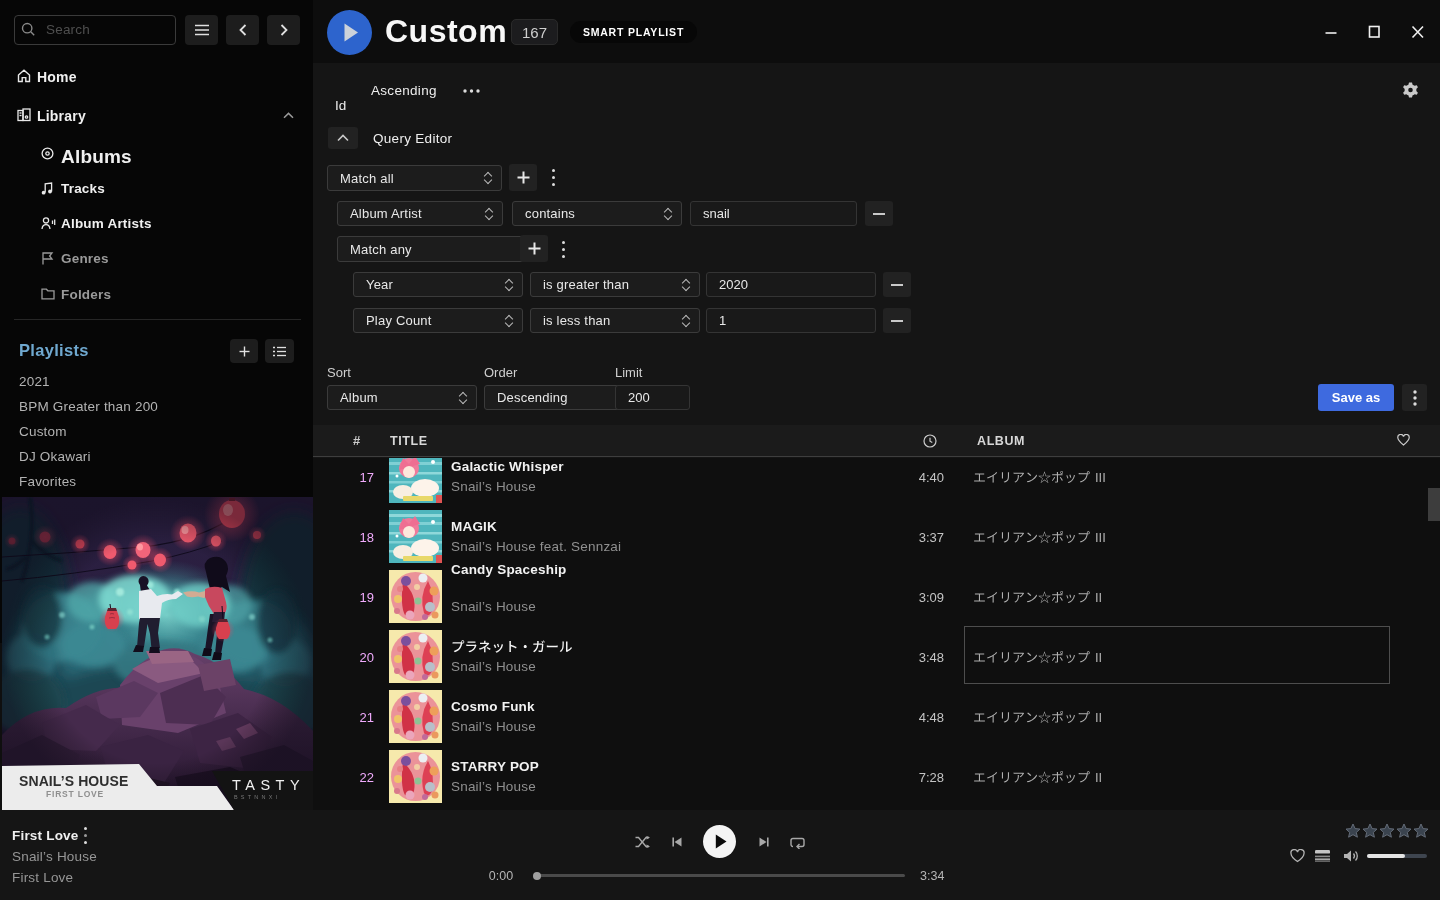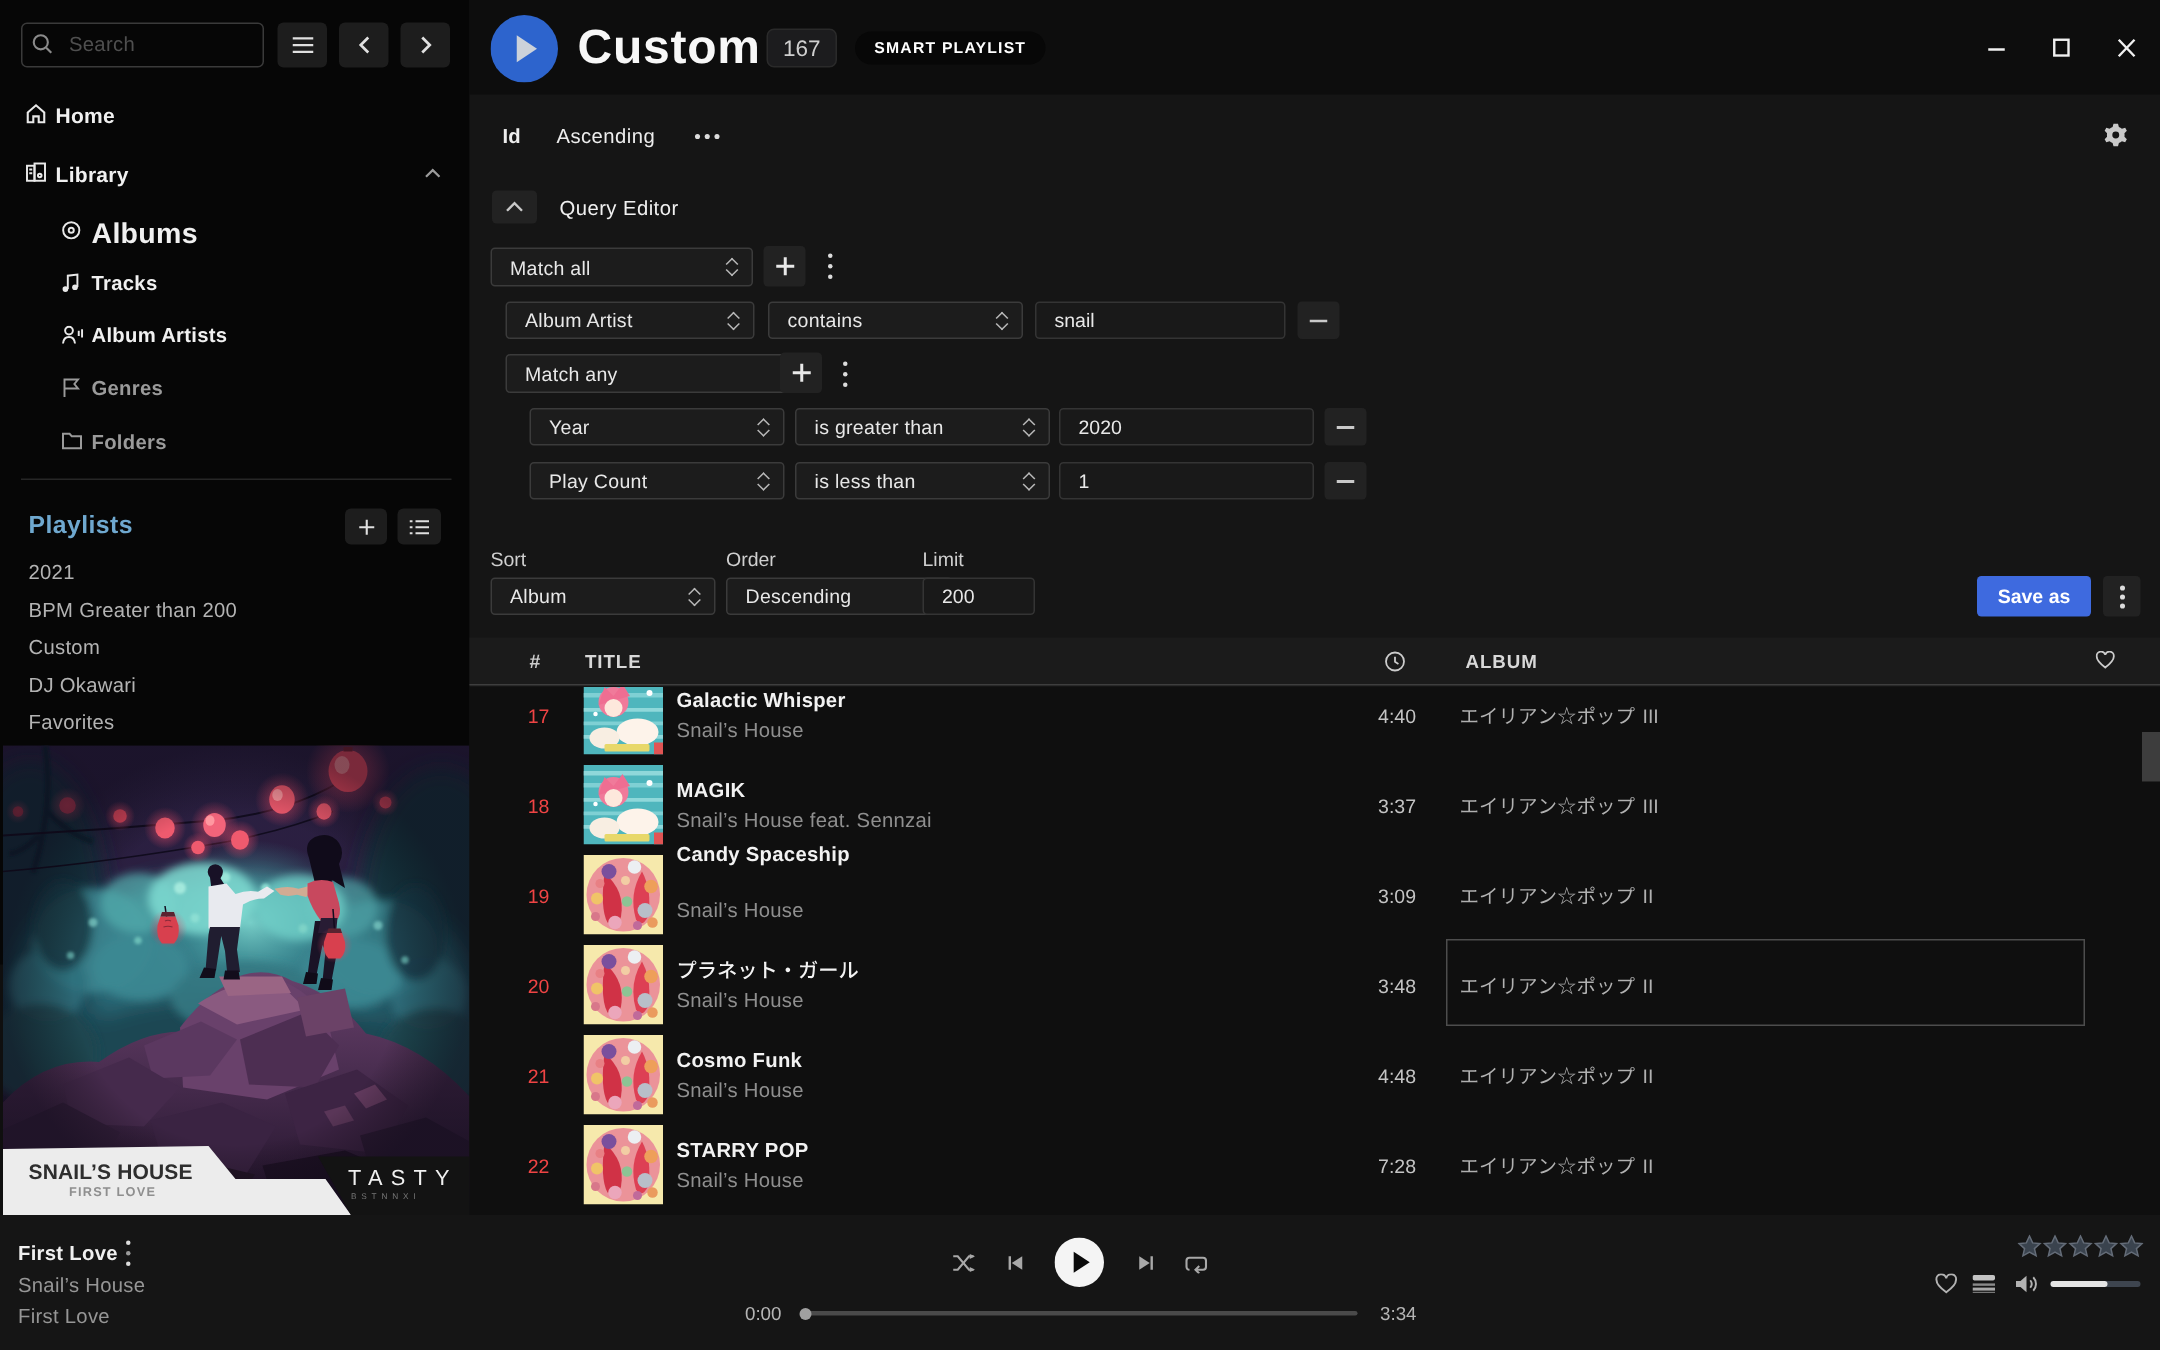--- a/index.html
+++ b/index.html
@@ -13,21 +13,21 @@
 .inp{position:absolute;background:#191919;border:1px solid #343434;border-radius:3px;color:#e8e8e8;font-size:13px;display:flex;align-items:center;padding-left:12px}
 .qbtn{position:absolute;background:#222;border-radius:3px;display:flex;align-items:center;justify-content:center;color:#e8e8e8}
 .ud{position:absolute;right:9px;top:50%;width:8px;height:12px;transform:translateY(-50%)}
 .ud:before,.ud:after{content:"";position:absolute;left:1px;width:5px;height:5px;border:solid #b9b9b9;border-width:1.4px 1.4px 0 0}
 .ud:before{top:1px;transform:rotate(-45deg)}
 .ud:after{bottom:1px;transform:rotate(135deg)}
 .vdots,.vdots:before,.vdots:after{width:3.4px;height:3.4px;background:#dcdcdc;border-radius:50%}
 .vdots{position:absolute}.vdots:before,.vdots:after{content:"";position:absolute;left:0}
 .vdots:before{top:-7px}.vdots:after{top:7px}
 .lab{position:absolute;color:#cfcfcf;font-size:13px}
-.row-num{position:absolute;color:#ef4444;font-size:13px;text-align:center;width:30px}
+.row-num{position:absolute;color:#f0abfc;font-size:13px;text-align:right;width:30px}
 .row-title{position:absolute;color:#f2f2f2;font-size:13.5px;font-weight:bold;letter-spacing:.2px}
 .row-artist{position:absolute;color:#8f8f8f;font-size:13.5px;letter-spacing:.2px}
 .row-dur{position:absolute;color:#c4c4c4;font-size:13px;width:40px;text-align:right}
 .plitem{position:absolute;color:#b3b3b3;font-size:13.5px;letter-spacing:.2px}
 svg{display:block}
 </style></head>
 <body>
 <svg width="0" height="0" style="position:absolute">
     <defs>
 <path id="jpalbum" d="M1.1 13.4V14.6C1.5 14.5 1.9 14.5 2.2 14.5H10.8C11.1 14.5 11.6 14.5 11.9 14.6V13.4C11.6 13.4 11.2 13.5 10.8 13.5H7.0V7.5H10.1C10.5 7.5 10.9 7.5 11.2 7.5V6.4C10.9 6.4 10.5 6.5 10.1 6.5H3.0C2.7 6.5 2.2 6.4 1.9 6.4V7.5C2.2 7.5 2.7 7.5 3.0 7.5H5.9V13.5H2.2C1.9 13.5 1.5 13.4 1.1 13.4Z M14.1 10.4 14.6 11.4C16.4 10.8 18.2 10.1 19.6 9.3V14.1C19.6 14.6 19.6 15.2 19.5 15.5H20.8C20.7 15.2 20.7 14.6 20.7 14.1V8.6C22.0 7.7 23.2 6.7 24.2 5.7L23.3 4.9C22.5 6.0 21.2 7.1 19.8 8.0C18.4 8.9 16.4 9.8 14.1 10.4Z M36.1 5.2H34.9C34.9 5.5 34.9 5.9 34.9 6.3C34.9 6.8 34.9 7.9 34.9 8.4C34.9 10.9 34.8 11.9 33.9 13.0C33.0 13.9 31.9 14.4 30.7 14.7L31.6 15.6C32.5 15.3 33.8 14.7 34.7 13.7C35.6 12.6 36.0 11.6 36.0 8.4C36.0 8.0 36.0 6.9 36.0 6.3C36.0 5.9 36.1 5.5 36.1 5.2ZM30.1 5.3H28.9C28.9 5.6 28.9 6.0 28.9 6.3C28.9 6.6 28.9 10.0 28.9 10.6C28.9 11.0 28.9 11.4 28.9 11.6H30.1C30.0 11.3 30.0 10.9 30.0 10.6C30.0 10.0 30.0 6.6 30.0 6.3C30.0 5.9 30.0 5.6 30.1 5.3Z M51.1 6.3 50.5 5.7C50.3 5.7 49.8 5.8 49.6 5.8C48.8 5.8 42.7 5.8 42.1 5.8C41.6 5.8 41.1 5.7 40.6 5.6V6.8C41.1 6.8 41.6 6.7 42.1 6.7C42.7 6.7 48.6 6.7 49.5 6.7C49.1 7.6 47.9 9.0 46.7 9.7L47.5 10.3C49.0 9.3 50.2 7.6 50.8 6.8C50.8 6.6 51.0 6.4 51.1 6.3ZM45.9 8.0H44.7C44.8 8.3 44.8 8.6 44.8 8.9C44.8 11.1 44.5 13.0 42.5 14.2C42.1 14.5 41.7 14.7 41.3 14.8L42.3 15.6C45.6 13.9 45.9 11.5 45.9 8.0Z M55.0 5.6 54.2 6.3C55.2 7.0 56.8 8.4 57.4 9.1L58.3 8.2C57.5 7.5 55.9 6.2 55.0 5.6ZM53.8 14.3 54.5 15.3C56.7 14.9 58.3 14.1 59.6 13.3C61.6 12.1 63.1 10.3 64.0 8.7L63.4 7.6C62.6 9.2 61.0 11.1 59.0 12.4C57.8 13.1 56.1 13.9 53.8 14.3Z M71.4 4.4 70.0 8.8H65.5L65.5 8.9L69.2 11.5L67.7 15.8L67.8 15.9L71.5 13.2L75.2 15.9L75.3 15.8L73.8 11.5L77.5 8.9L77.5 8.8H73.0L71.6 4.4ZM68.0 9.3H70.4L71.1 6.9L71.5 5.7H71.5L71.9 6.9L72.6 9.3H75.0L76.3 9.2V9.2L75.2 9.9L73.3 11.3L74.0 13.5L74.5 14.8L74.5 14.9L73.3 13.9L71.5 12.6L69.7 13.9L68.5 14.9L68.5 14.8L69.0 13.5L69.7 11.3L67.8 9.9L66.7 9.2V9.2Z M87.8 5.5C87.8 5.0 88.2 4.6 88.6 4.6C89.1 4.6 89.5 5.0 89.5 5.5C89.5 5.9 89.1 6.3 88.6 6.3C88.2 6.3 87.8 5.9 87.8 5.5ZM87.2 5.5C87.2 6.3 87.9 6.9 88.6 6.9C89.4 6.9 90.1 6.3 90.1 5.5C90.1 4.7 89.4 4.0 88.6 4.0C87.9 4.0 87.2 4.7 87.2 5.5ZM82.2 10.3 81.3 9.9C80.8 10.9 79.7 12.5 78.8 13.3L79.7 13.9C80.4 13.1 81.6 11.4 82.2 10.3ZM87.6 9.9 86.7 10.3C87.4 11.2 88.4 12.8 88.9 13.8L89.9 13.3C89.3 12.3 88.3 10.7 87.6 9.9ZM79.2 7.3V8.3C79.5 8.3 79.9 8.3 80.3 8.3H83.9V8.4C83.9 9.0 83.9 13.5 83.9 14.2C83.9 14.5 83.8 14.7 83.4 14.7C83.1 14.7 82.5 14.6 81.9 14.5L82.0 15.5C82.5 15.6 83.3 15.6 83.8 15.6C84.6 15.6 85.0 15.3 85.0 14.6C85.0 13.7 85.0 9.5 85.0 8.4V8.3H88.4C88.7 8.3 89.1 8.3 89.5 8.3V7.3C89.1 7.3 88.7 7.3 88.4 7.3H85.0V6.0C85.0 5.7 85.0 5.2 85.0 5.1H83.8C83.9 5.3 83.9 5.7 83.9 6.0V7.3H80.3C79.9 7.3 79.6 7.3 79.2 7.3Z M97.3 7.6 96.3 7.9C96.6 8.5 97.2 10.2 97.3 10.7L98.3 10.4C98.1 9.8 97.5 8.1 97.3 7.6ZM102.0 8.3 100.9 8.0C100.7 9.6 100.0 11.3 99.1 12.4C98.0 13.8 96.4 14.7 94.8 15.2L95.7 16.1C97.2 15.5 98.7 14.5 99.9 13.0C100.9 11.8 101.4 10.4 101.8 9.0C101.8 8.8 101.9 8.6 102.0 8.3ZM94.3 8.2 93.3 8.6C93.5 9.1 94.3 10.9 94.5 11.5L95.4 11.2C95.2 10.5 94.5 8.8 94.3 8.2Z M114.5 5.7C114.5 5.3 114.9 4.9 115.3 4.9C115.8 4.9 116.2 5.3 116.2 5.7C116.2 6.2 115.8 6.6 115.3 6.6C114.9 6.6 114.5 6.2 114.5 5.7ZM113.9 5.7C113.9 5.9 113.9 6.0 113.9 6.2L113.5 6.2C112.9 6.2 107.7 6.2 107.0 6.2C106.6 6.2 106.1 6.1 105.7 6.1V7.2C106.0 7.2 106.5 7.2 107.0 7.2C107.7 7.2 112.9 7.2 113.6 7.2C113.5 8.4 112.9 10.3 111.9 11.4C110.9 12.8 109.4 13.9 106.9 14.6L107.7 15.5C110.1 14.8 111.7 13.6 112.9 12.1C113.9 10.7 114.5 8.6 114.8 7.3L114.8 7.1C115.0 7.2 115.2 7.2 115.3 7.2C116.1 7.2 116.8 6.6 116.8 5.7C116.8 4.9 116.1 4.3 115.3 4.3C114.5 4.3 113.9 4.9 113.9 5.7Z"></path>
@@ -343,21 +343,21 @@
   <div class="abs" style="left:72px;top:13px;font-size:32px;font-weight:bold;color:#f7f7f7;letter-spacing:.5px">Custom</div>
   <div class="abs" style="left:198px;top:19px;width:47px;height:26px;background:#1c1c1e;border:1px solid #2a2a2a;border-radius:5px;display:flex;align-items:center;justify-content:center;color:#cfcfcf;font-size:15px">167</div>
   <div class="abs" style="left:257px;top:21px;width:127px;height:22px;background:#070707;border-radius:11px;display:flex;align-items:center;justify-content:center;color:#fff;font-size:10.5px;font-weight:bold;letter-spacing:.8px">SMART PLAYLIST</div>
   <svg class="abs" style="left:1012px;top:25px" width="104" height="15" viewBox="0 0 104 15">
         <line x1="0.5" y1="8" x2="11.5" y2="8" stroke="#f0f0f0" stroke-width="1.6"></line>
         <rect x="44.5" y="1.5" width="9.5" height="10.5" fill="none" stroke="#f0f0f0" stroke-width="1.6"></rect>
         <path d="M87.5 1.5 L98 12.5 M98 1.5 L87.5 12.5" stroke="#f0f0f0" stroke-width="1.6"></path>
       </svg>
 </div>
 
-<div class="abs" style="left:22px;top:83px;font-size:13.5px;font-weight:bold;color:#ededed">Id</div>
+<div class="abs" style="left:22px;top:98px;font-size:13.5px;font-weight:normal;color:#ededed">Id</div>
 <div class="abs" style="left:58px;top:83px;font-size:13.5px;font-weight:normal;color:#ededed;letter-spacing:.3px">Ascending</div>
 <svg class="abs" style="left:150px;top:89px" width="17" height="4" viewBox="0 0 17 4">
       <g fill="#dcdcdc">
         <circle cx="2" cy="2" r="1.7"></circle>
         <circle cx="8.5" cy="2" r="1.7"></circle>
         <circle cx="15" cy="2" r="1.7"></circle>
       </g>
     </svg>
 <svg class="abs" style="left:1089px;top:82px" width="17" height="17" viewBox="0 0 17 17">
       <path fill="#c9c9c9" d="M8.5 0.5 L10 0.5 L10.6 2.7 A6 6 0 0 1 12.6 3.8 L14.8 3.2 L15.9 5.2 L14.3 6.9 A6 6 0 0 1 14.3 9.1 L15.9 10.8 L14.8 12.8 L12.6 12.2 A6 6 0 0 1 10.6 13.3 L10 15.5 L7 15.5 L6.4 13.3 A6 6 0 0 1 4.4 12.2 L2.2 12.8 L1.1 10.8 L2.7 9.1 A6 6 0 0 1 2.7 6.9 L1.1 5.2 L2.2 3.2 L4.4 3.8 A6 6 0 0 1 6.4 2.7 L7 0.5 Z M8.5 5.7 A2.3 2.3 0 1 0 8.5 10.3 A2.3 2.3 0 1 0 8.5 5.7 Z"></path>
@@ -553,21 +553,21 @@
     </svg>
 <svg class="abs" style="left:759px;top:27px" width="10" height="10" viewBox="0 0 10 10">
       <path d="M8.8 0.5 V9.5" stroke="#a8a8a8" stroke-width="1.6"></path>
       <path d="M0.5 0.5 V9.5 L7.5 5 Z" fill="#a8a8a8"></path>
     </svg>
 <svg class="abs" style="left:790px;top:26px" width="15" height="13" viewBox="0 0 15 13">
       <path d="M3 10.5 C1.8 10.5 1 9.7 1 8.5 V4.5 C1 3.3 1.8 2.5 3 2.5 H12 C13.2 2.5 14 3.3 14 4.5 V8.5 C14 9.7 13.2 10.5 12 10.5 H8" fill="none" stroke="#a8a8a8" stroke-width="1.4"></path>
       <path d="M9.5 8 L7 10.5 L9.5 13" fill="none" stroke="#a8a8a8" stroke-width="1.4"></path>
     </svg>
 
-<div class="abs" style="left:481px;top:59px;width:40px;text-align:right;font-size:12.5px;color:#b5b5b5">0:00</div>
+<div class="abs" style="left:481px;top:59px;width:40px;text-align:center;font-size:12.5px;color:#b5b5b5">0:00</div>
 <div class="abs" style="left:535px;top:64px;width:370px;height:3px;background:#4a4a4a;border-radius:2px"></div>
 <div class="abs" style="left:533px;top:61.5px;width:8px;height:8px;border-radius:50%;background:#a0a0a0"></div>
 <div class="abs" style="left:920px;top:59px;font-size:12.5px;color:#b5b5b5">3:34</div>
 
 <svg class="abs" style="left:1345px;top:13px" width="84" height="16" viewBox="0 0 84 16">
       <g fill="#3a434e" stroke="#646c78" stroke-width="1">
         <path id="st" d="M8 1 L10.1 5.6 L15 6.1 L11.3 9.4 L12.4 14.2 L8 11.7 L3.6 14.2 L4.7 9.4 L1 6.1 L5.9 5.6 Z"></path>
         <use href="#st" x="17"></use>
         <use href="#st" x="34"></use>
         <use href="#st" x="51"></use>

